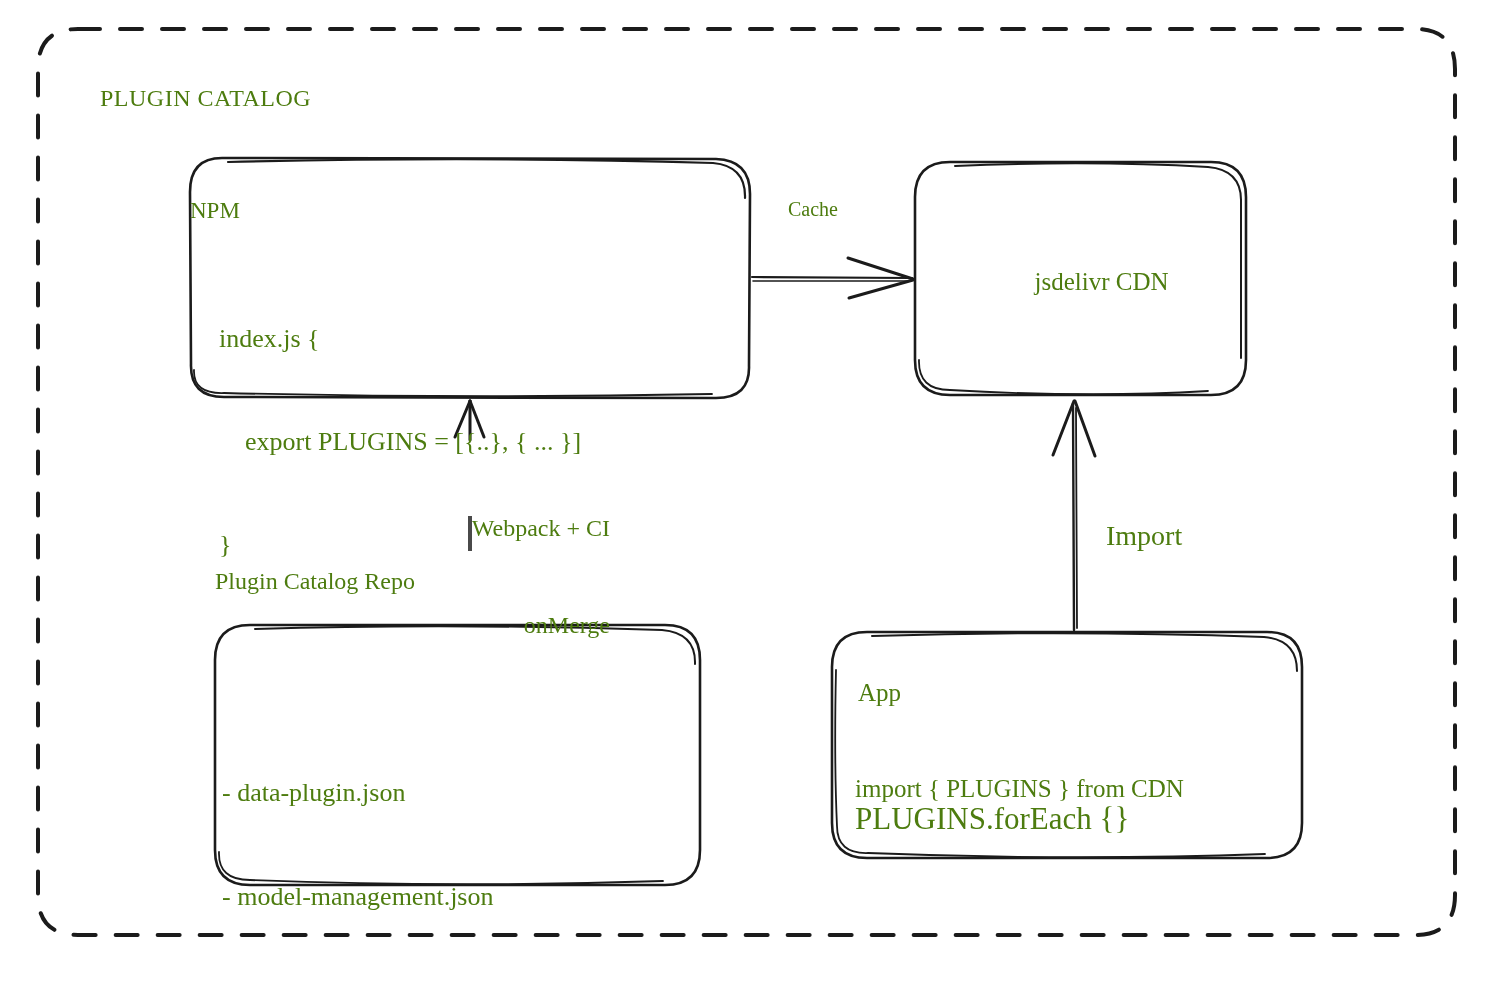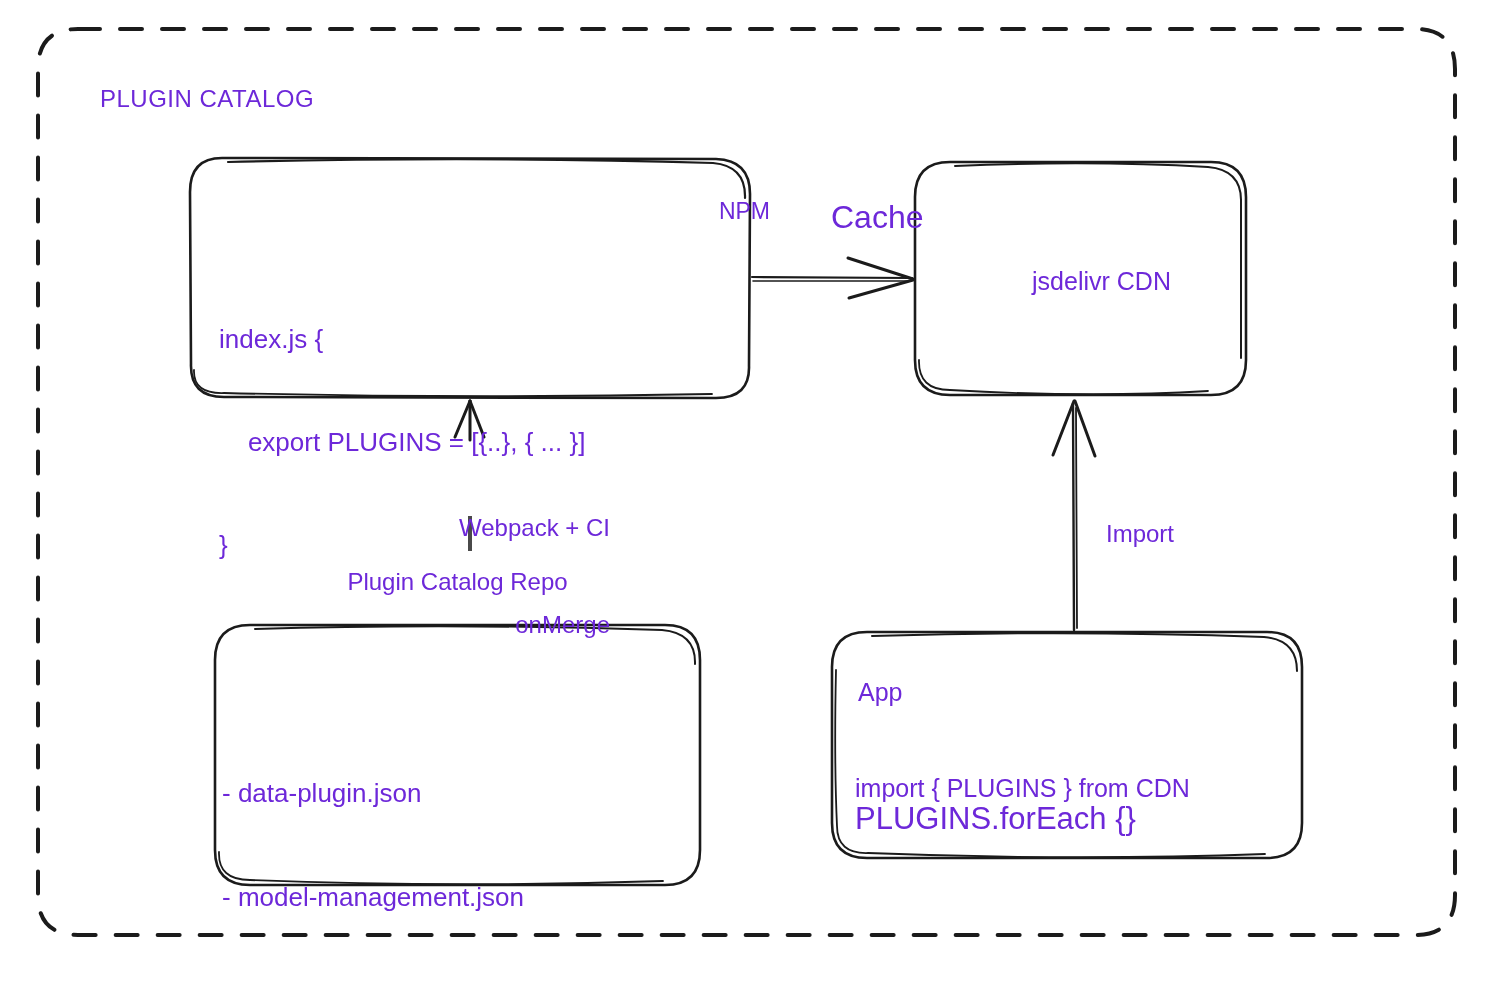--- a/index.html
+++ b/index.html
@@ -19,82 +19,80 @@
   }
   #sketch {
     position: absolute;
     top: 0;
     left: 0;
     width: 1506px;
     height: 1002px;
   }
   .lbl {
     position: absolute;
-    color: #6d28d9;
-    font-family: Liberation Sans, sans-serif;
+    color: #4d7c0f;
+    font-family: Liberation Serif, serif;
     white-space: pre;
     line-height: 1.32;
   }
   .group-title {
     left: 100px;
     top: 83px;
     font-size: 24px;
     letter-spacing: 0.5px;
   }
   .npm-title {
     left: 190px;
     top: 196px;
     width: 580px;
-    text-align: right;
+    text-align: left;
     font-size: 23px;
   }
   .npm-code {
     left: 219px;
     top: 253px;
     font-size: 26px;
     line-height: 1.32;
   }
   .cdn-title {
     left: 915px;
     top: 265px;
     width: 373px;
     text-align: center;
     font-size: 25px;
   }
   .cache-lbl {
     left: 788px;
     top: 196px;
-    font-size: 32px;
-    margin-left: 43px;
+    font-size: 20px;
   }
   .webpack-lbl {
     left: 330px;
     top: 447px;
     width: 280px;
     text-align: right;
     font-size: 24px;
     line-height: 1.35;
   }
   .repo-lbl {
     left: 215px;
     top: 566px;
     width: 485px;
-    text-align: center;
     font-size: 24px;
   }
   .repo-list {
     left: 222px;
     top: 707px;
     font-size: 26px;
     line-height: 1.33;
   }
   .import-lbl {
     left: 1106px;
     top: 518px;
-    font-size: 24px;
+    font-size: 28px;
   }
   .app-title {
     left: 858px;
     top: 676px;
     font-size: 25px;
     text-align: center;
   }
   .app-code1 {
     left: 855px;
     top: 736px;

